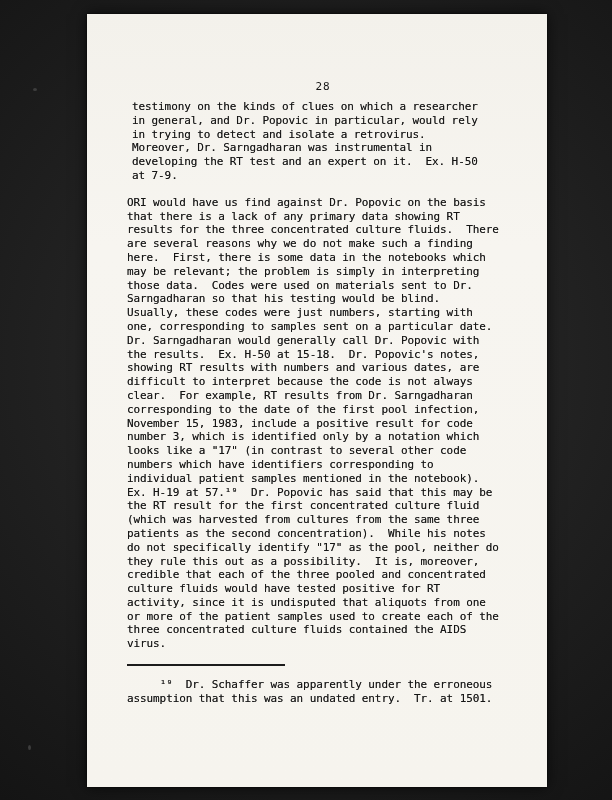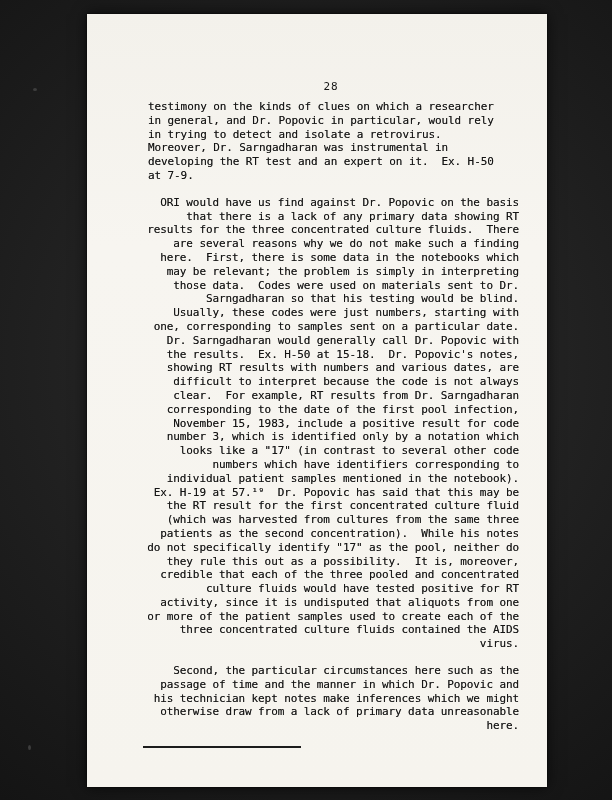--- a/index.html
+++ b/index.html
@@ -24,21 +24,21 @@
   .speck-2 { left: 28px; top: 745px; width: 3px; height: 5px; }
   .sheet {
     position: absolute;
     left: 87px;
     top: 14px;
     width: 460px;
     height: 773px;
     background: linear-gradient(180deg, #f3f1eb 0%, #f7f5f0 30%, #f6f4ee 100%);
     box-shadow: 0 0 14px rgba(0,0,0,0.65), 0 0 2px rgba(0,0,0,0.8);
     box-sizing: border-box;
-    padding: 66px 28px 0 56px;
+    padding: 66px 28px 0 40px;
     color: #151515;
   }
   .page-number {
     font-size: 11px;
     line-height: 14px;
     margin-bottom: 6px;
     text-align: center;
     letter-spacing: 1px;
   }
   .block {
@@ -47,21 +47,20 @@
     line-height: 13.8px;
     letter-spacing: -0.1px;
     text-shadow: 0 0 0.5px rgba(10,10,10,0.55);
   }
   .quote {
     margin-left: 5px;
     margin-bottom: 13px;
   }
   .para {
     margin-bottom: 13px;
-    text-align: right;
   }
   .footnote-rule {
     width: 158px;
     height: 0;
     border-top: 2px solid #1c1c1c;
     margin-top: 4px;
   }
   .footnote {
     margin-top: 12px;
   }
@@ -110,22 +109,19 @@
 patients as the second concentration).  While his notes
 do not specifically identify "17" as the pool, neither do
 they rule this out as a possibility.  It is, moreover,
 credible that each of the three pooled and concentrated
 culture fluids would have tested positive for RT
 activity, since it is undisputed that aliquots from one
 or more of the patient samples used to create each of the
 three concentrated culture fluids contained the AIDS
 virus.</div>
 
-    <div class="block para">Second, the particular circumstances here such as the
-passage of time and the manner in which Dr. Popovic and
-his technician kept notes make inferences which we might
-otherwise draw from a lack of primary data unreasonable
-here.</div>
 
     <div class="footnote-rule"></div>
 
+    <div class="block footnote">     ¹⁹  Dr. Schaffer was apparently under the erroneous
+assumption that this was an undated entry.  Tr. at 1501.</div>
   </div>
 </div>
 
 </body></html>

